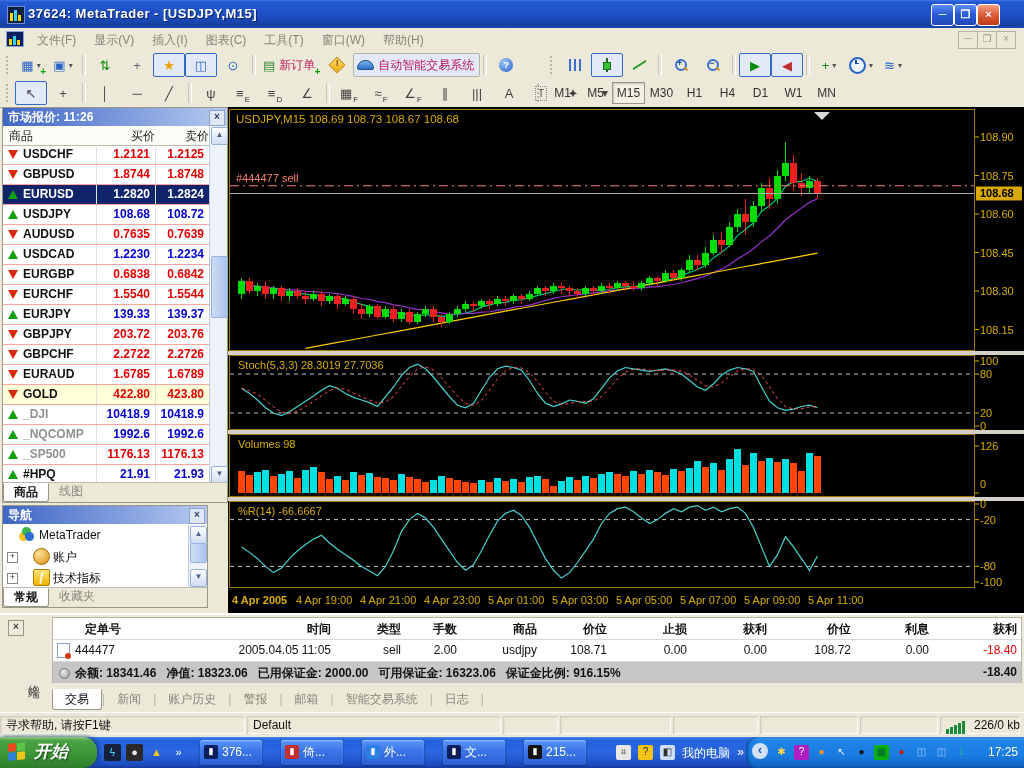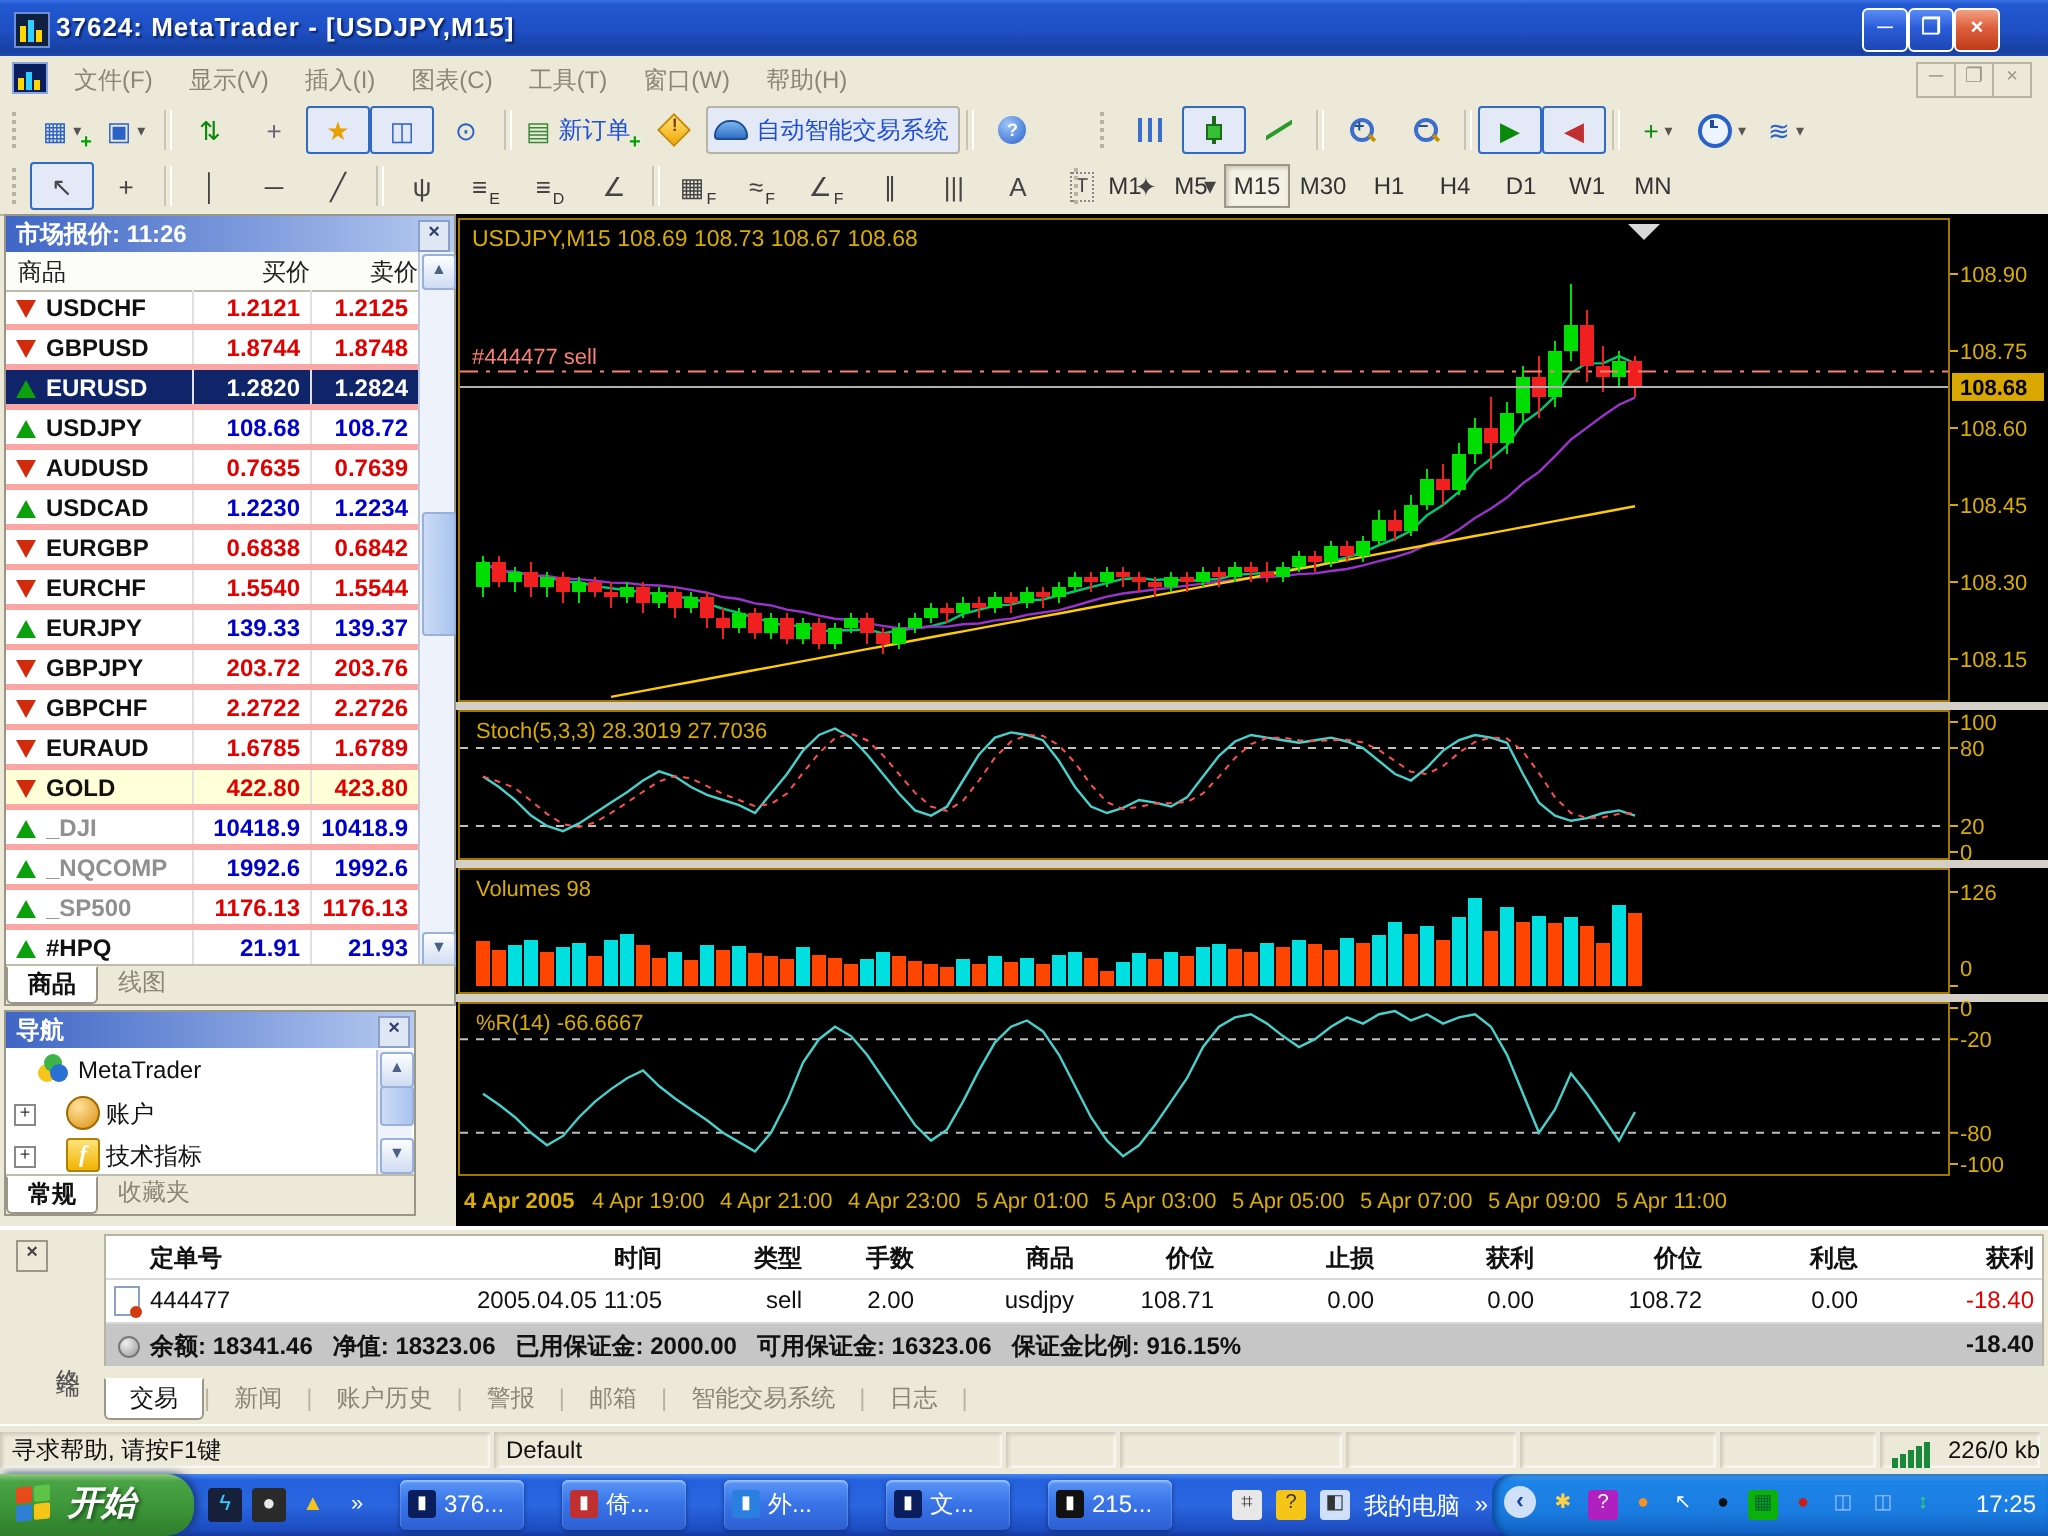--- a/index.html
+++ b/index.html
@@ -23,21 +23,21 @@
   .mdibtn{position:absolute;top:3px;width:18px;height:16px;border:1px solid #b8b4a4;background:#ece9d8;color:#9a9684;
     text-align:center;line-height:14px;font-size:10px;}
   
   #tb1{left:0;top:51px;width:1024px;height:28px;background:#ece9d8;border-bottom:1px solid #d8d4c8;}
   #tb2{left:0;top:79px;width:1024px;height:28px;background:#ece9d8;border-bottom:1px solid #b8b4a4;}
   .island{position:absolute;top:2px;height:24px;display:flex;align-items:center;}
   .grip{width:3px;height:18px;border-left:2px dotted #b8b4a4;margin:0 4px 0 2px;}
   .tbtn{height:22px;min-width:24px;display:flex;align-items:center;justify-content:center;gap:2px;
     padding:0 3px;border:1px solid transparent;border-radius:2px;color:#444;position:relative;}
   .tbtn.pressed{background:#e3e9f6;border:1px solid #316ac5;}
-  .tbtn .lbl{font-size:12px;color:#1d4ed8;padding:0 2px;white-space:nowrap;}
+  .tbtn .lbl{font-size:12px;color:#be185d;padding:0 2px;white-space:nowrap;}
   .tbtn .dd{font-size:8px;color:#555;margin-left:1px;}
   .tbtn .sub{font-size:8px;color:#333;margin-left:-1px;align-self:flex-end;}
   .tsep{width:2px;height:20px;border-left:1px solid #c8c4b4;border-right:1px solid #fff;margin:0 3px;}
   .glyph{font-size:13px;line-height:13px;}
   .i-diamond{width:10px;height:10px;background:linear-gradient(135deg,#ffe27a,#f0a800);transform:rotate(45deg);
     border:1px solid #c88a00;position:relative;}
   .i-diamond b{position:absolute;left:2px;top:-2px;transform:rotate(-45deg);color:#804000;font-size:9px;}
   .i-hat{width:15px;height:8px;background:linear-gradient(180deg,#7db4ec,#2f6fc6);border-radius:8px 8px 2px 2px;border:1px solid #1d4e94;}
   .i-help{width:14px;height:14px;border-radius:50%;background:radial-gradient(circle at 35% 30%,#9cc4f8,#2a62cc);
     color:#fff;font-weight:bold;font-size:9px;text-align:center;line-height:14px;}
@@ -61,21 +61,21 @@
   
   .panel-caption{position:absolute;left:0;top:0;width:100%;height:18px;
     background:linear-gradient(90deg,#3f66c5,#7e9bdd 55%,#b7cbf0);color:#fff;font-weight:bold;
     font-size:12px;line-height:18px;padding-left:5px;box-sizing:border-box;}
   .cap-x{position:absolute;right:2px;top:2px;width:14px;height:14px;background:#dfe7f5;border:1px solid #8aa0c8;
     color:#30406a;font-size:10px;line-height:12px;text-align:center;font-weight:bold;}
   #mw{left:2px;top:107px;width:226px;height:396px;background:#fff;border:1px solid #9a9688;box-sizing:border-box;}
   #mw-head{position:absolute;left:0;top:18px;width:207px;height:19px;background:#fbfbf7;border-bottom:1px solid #c0bcac;}
   .mwh{position:absolute;top:2px;font-size:12px;color:#222;}
   #mw-rows{position:absolute;left:0;top:37px;width:207px;height:340px;}
-  .mwrow{position:relative;width:207px;height:20px;border-bottom:3px solid #fca5a5;box-sizing:border-box;}
+  .mwrow{position:relative;width:207px;height:20px;border-bottom:1px solid #fca5a5;box-sizing:border-box;}
   .mwrow .sym{position:absolute;left:20px;top:2px;font-weight:bold;color:#111;}
   .mwrow .bid{position:absolute;right:60px;top:2px;font-weight:bold;}
   .mwrow .ask{position:absolute;right:6px;top:2px;font-weight:bold;}
   .mwrow .c1{position:absolute;left:93px;top:0;height:100%;border-left:1px solid #e0e0e0;}
   .mwrow .c2{position:absolute;left:152px;top:0;height:100%;border-left:1px solid #e0e0e0;}
   .arr{position:absolute;left:5px;top:5px;width:0;height:0;border-left:5px solid transparent;border-right:5px solid transparent;}
   .arr.up{border-bottom:9px solid #0ca00c;}
   .arr.down{border-top:9px solid #d42a0c;}
   .mwrow.sel{background:#10246a;}
   .mwrow.sel .sym{color:#fff;}
@@ -828,21 +828,21 @@
       <text x="516" y="497" fill="#d8ac00" font-size="11" font-family="Liberation Sans, sans-serif" font-weight="normal">5 Apr 09:00</text>
       <text x="580" y="497" fill="#d8ac00" font-size="11" font-family="Liberation Sans, sans-serif" font-weight="normal">5 Apr 11:00</text>
     </svg>
 </div>
 
 <div id="terminal" class="abs">
   <div id="term-close">×</div>
   <div id="term-vlabel">终端</div>
   <div id="term-table">
       <div class="trow" style="top: 0px;">
-        <span class="tcell thead" style="left: 22px; text-align: center;">定单号</span>
+        <span class="tcell thead" style="left: 32px; text-align: center;">定单号</span>
         <span class="tcell thead" style="right: 690px;">时间</span>
         <span class="tcell thead" style="right: 620px;">类型</span>
         <span class="tcell thead" style="right: 564px;">手数</span>
         <span class="tcell thead" style="right: 484px;">商品</span>
         <span class="tcell thead" style="right: 414px;">价位</span>
         <span class="tcell thead" style="right: 334px;">止损</span>
         <span class="tcell thead" style="right: 254px;">获利</span>
         <span class="tcell thead" style="right: 170px;">价位</span>
         <span class="tcell thead" style="right: 92px;">利息</span>
         <span class="tcell thead" style="right: 4px;">获利</span>

